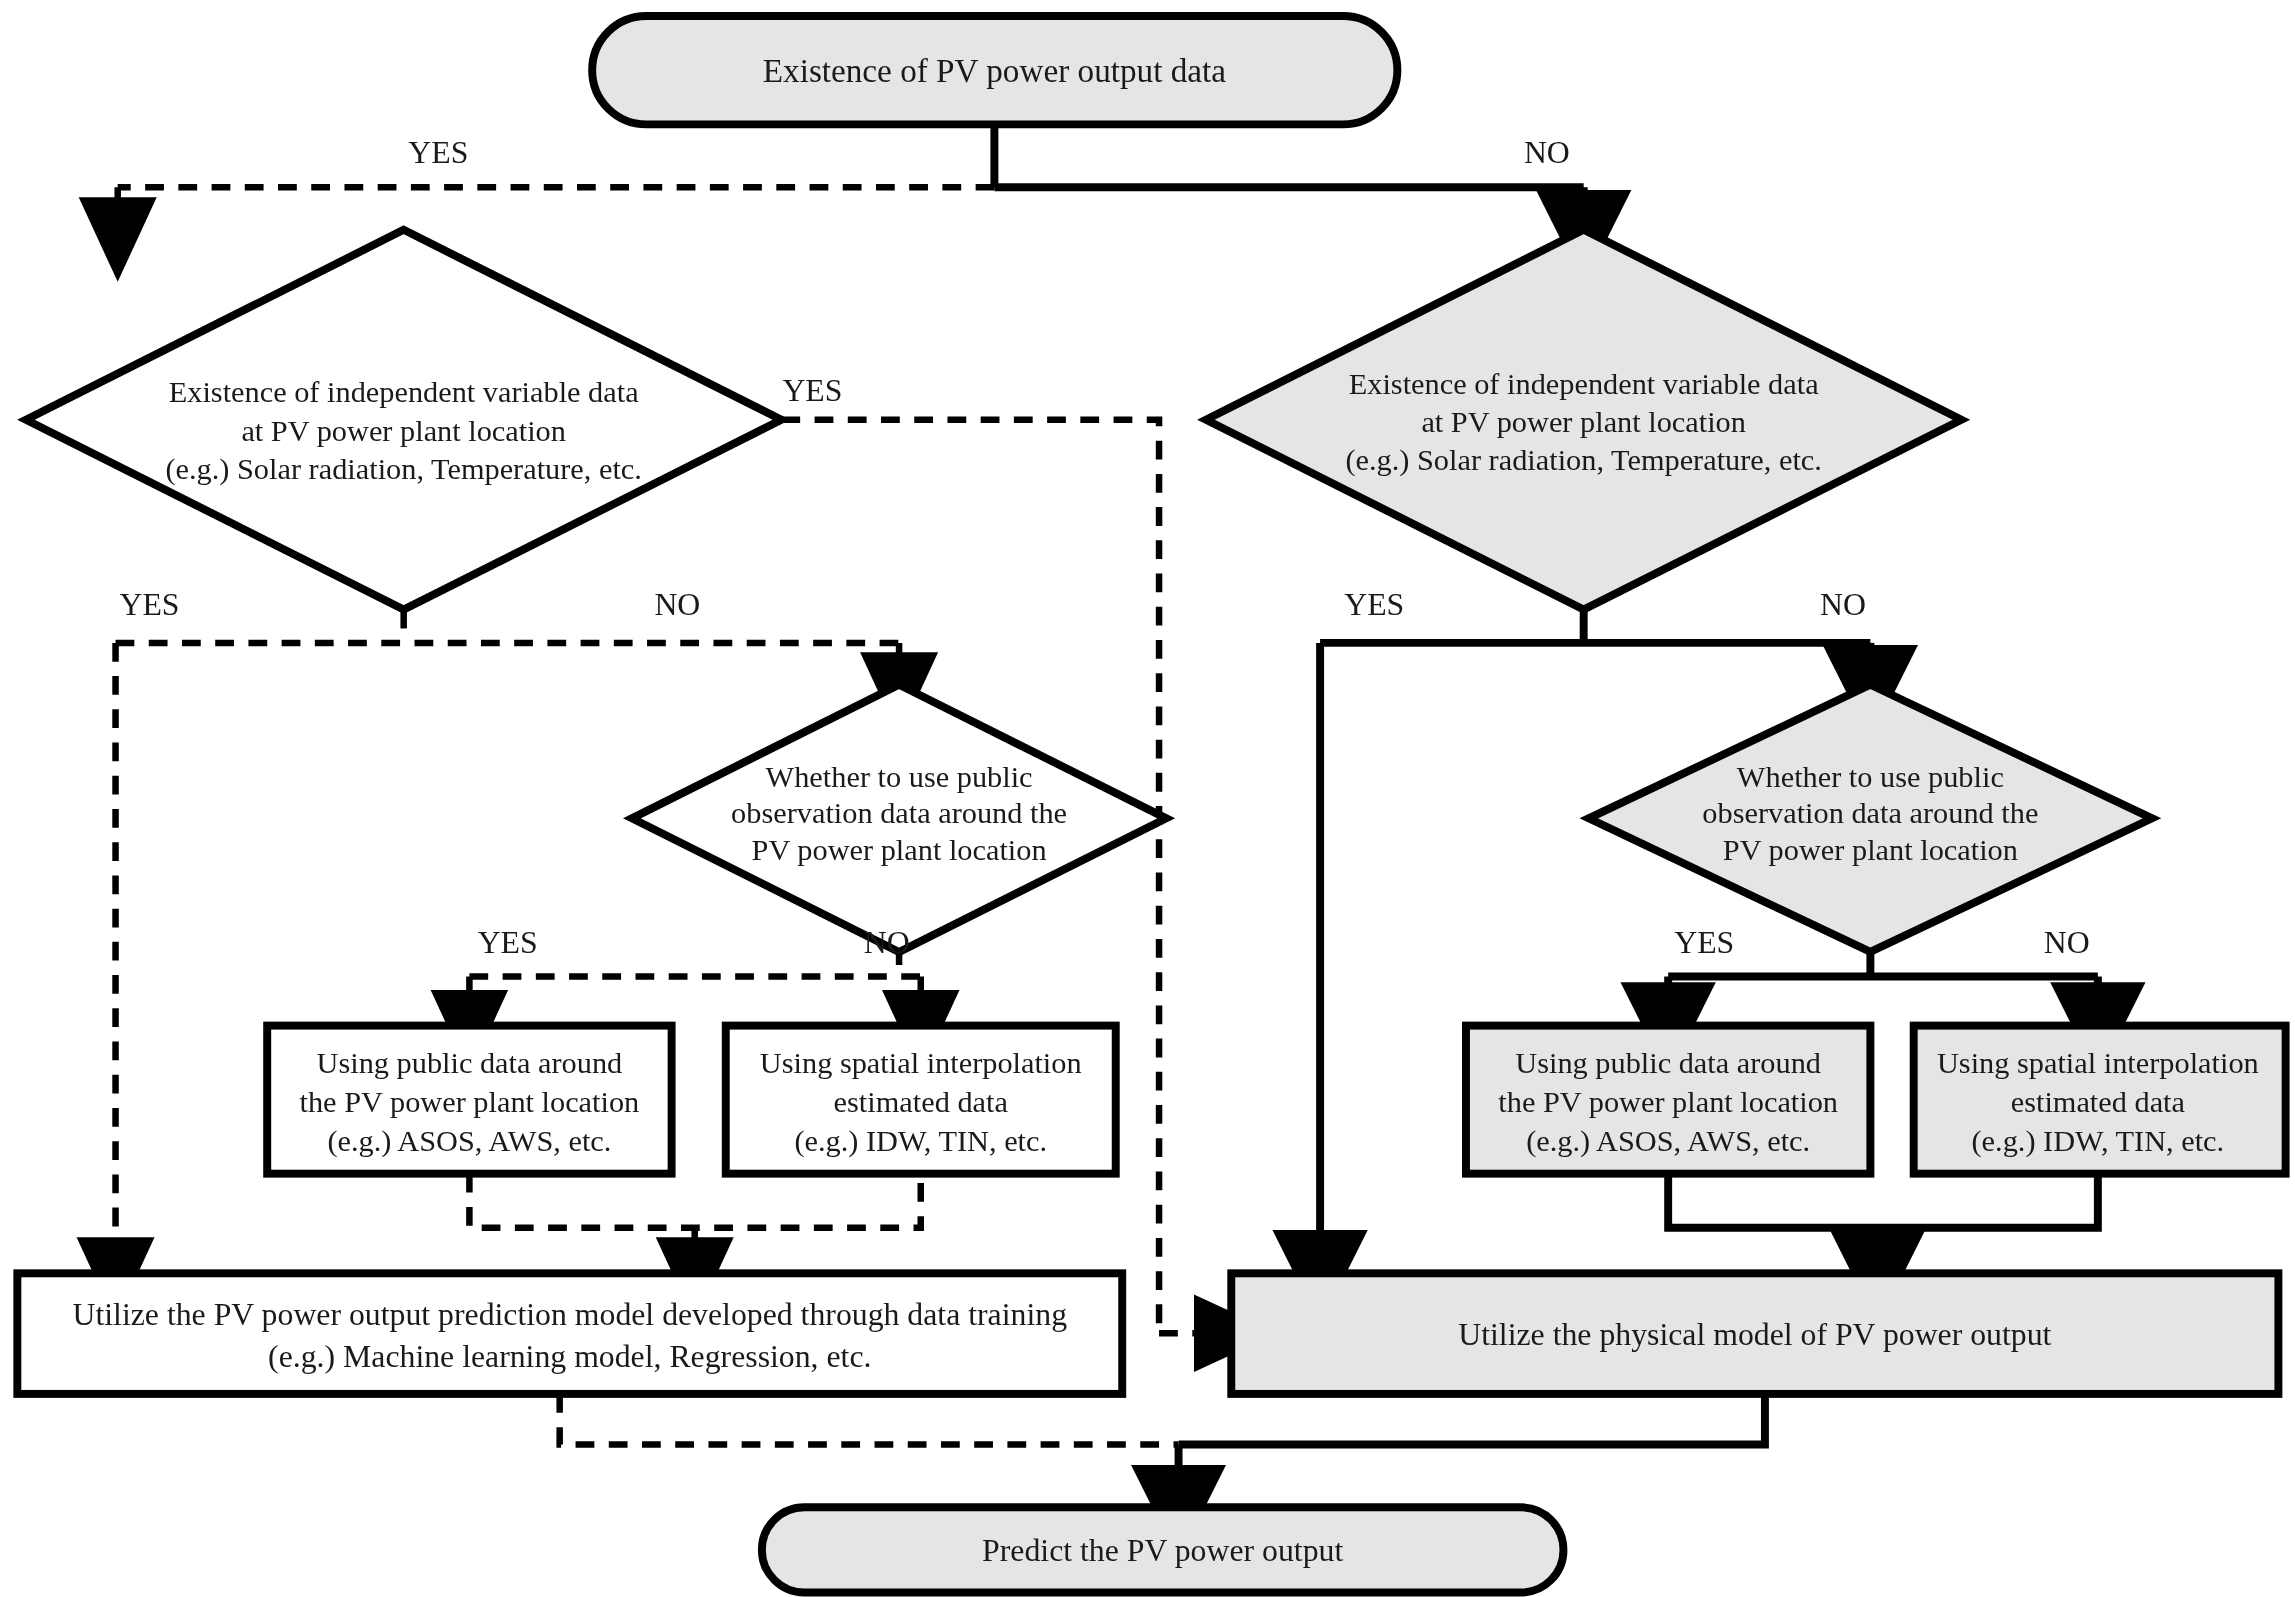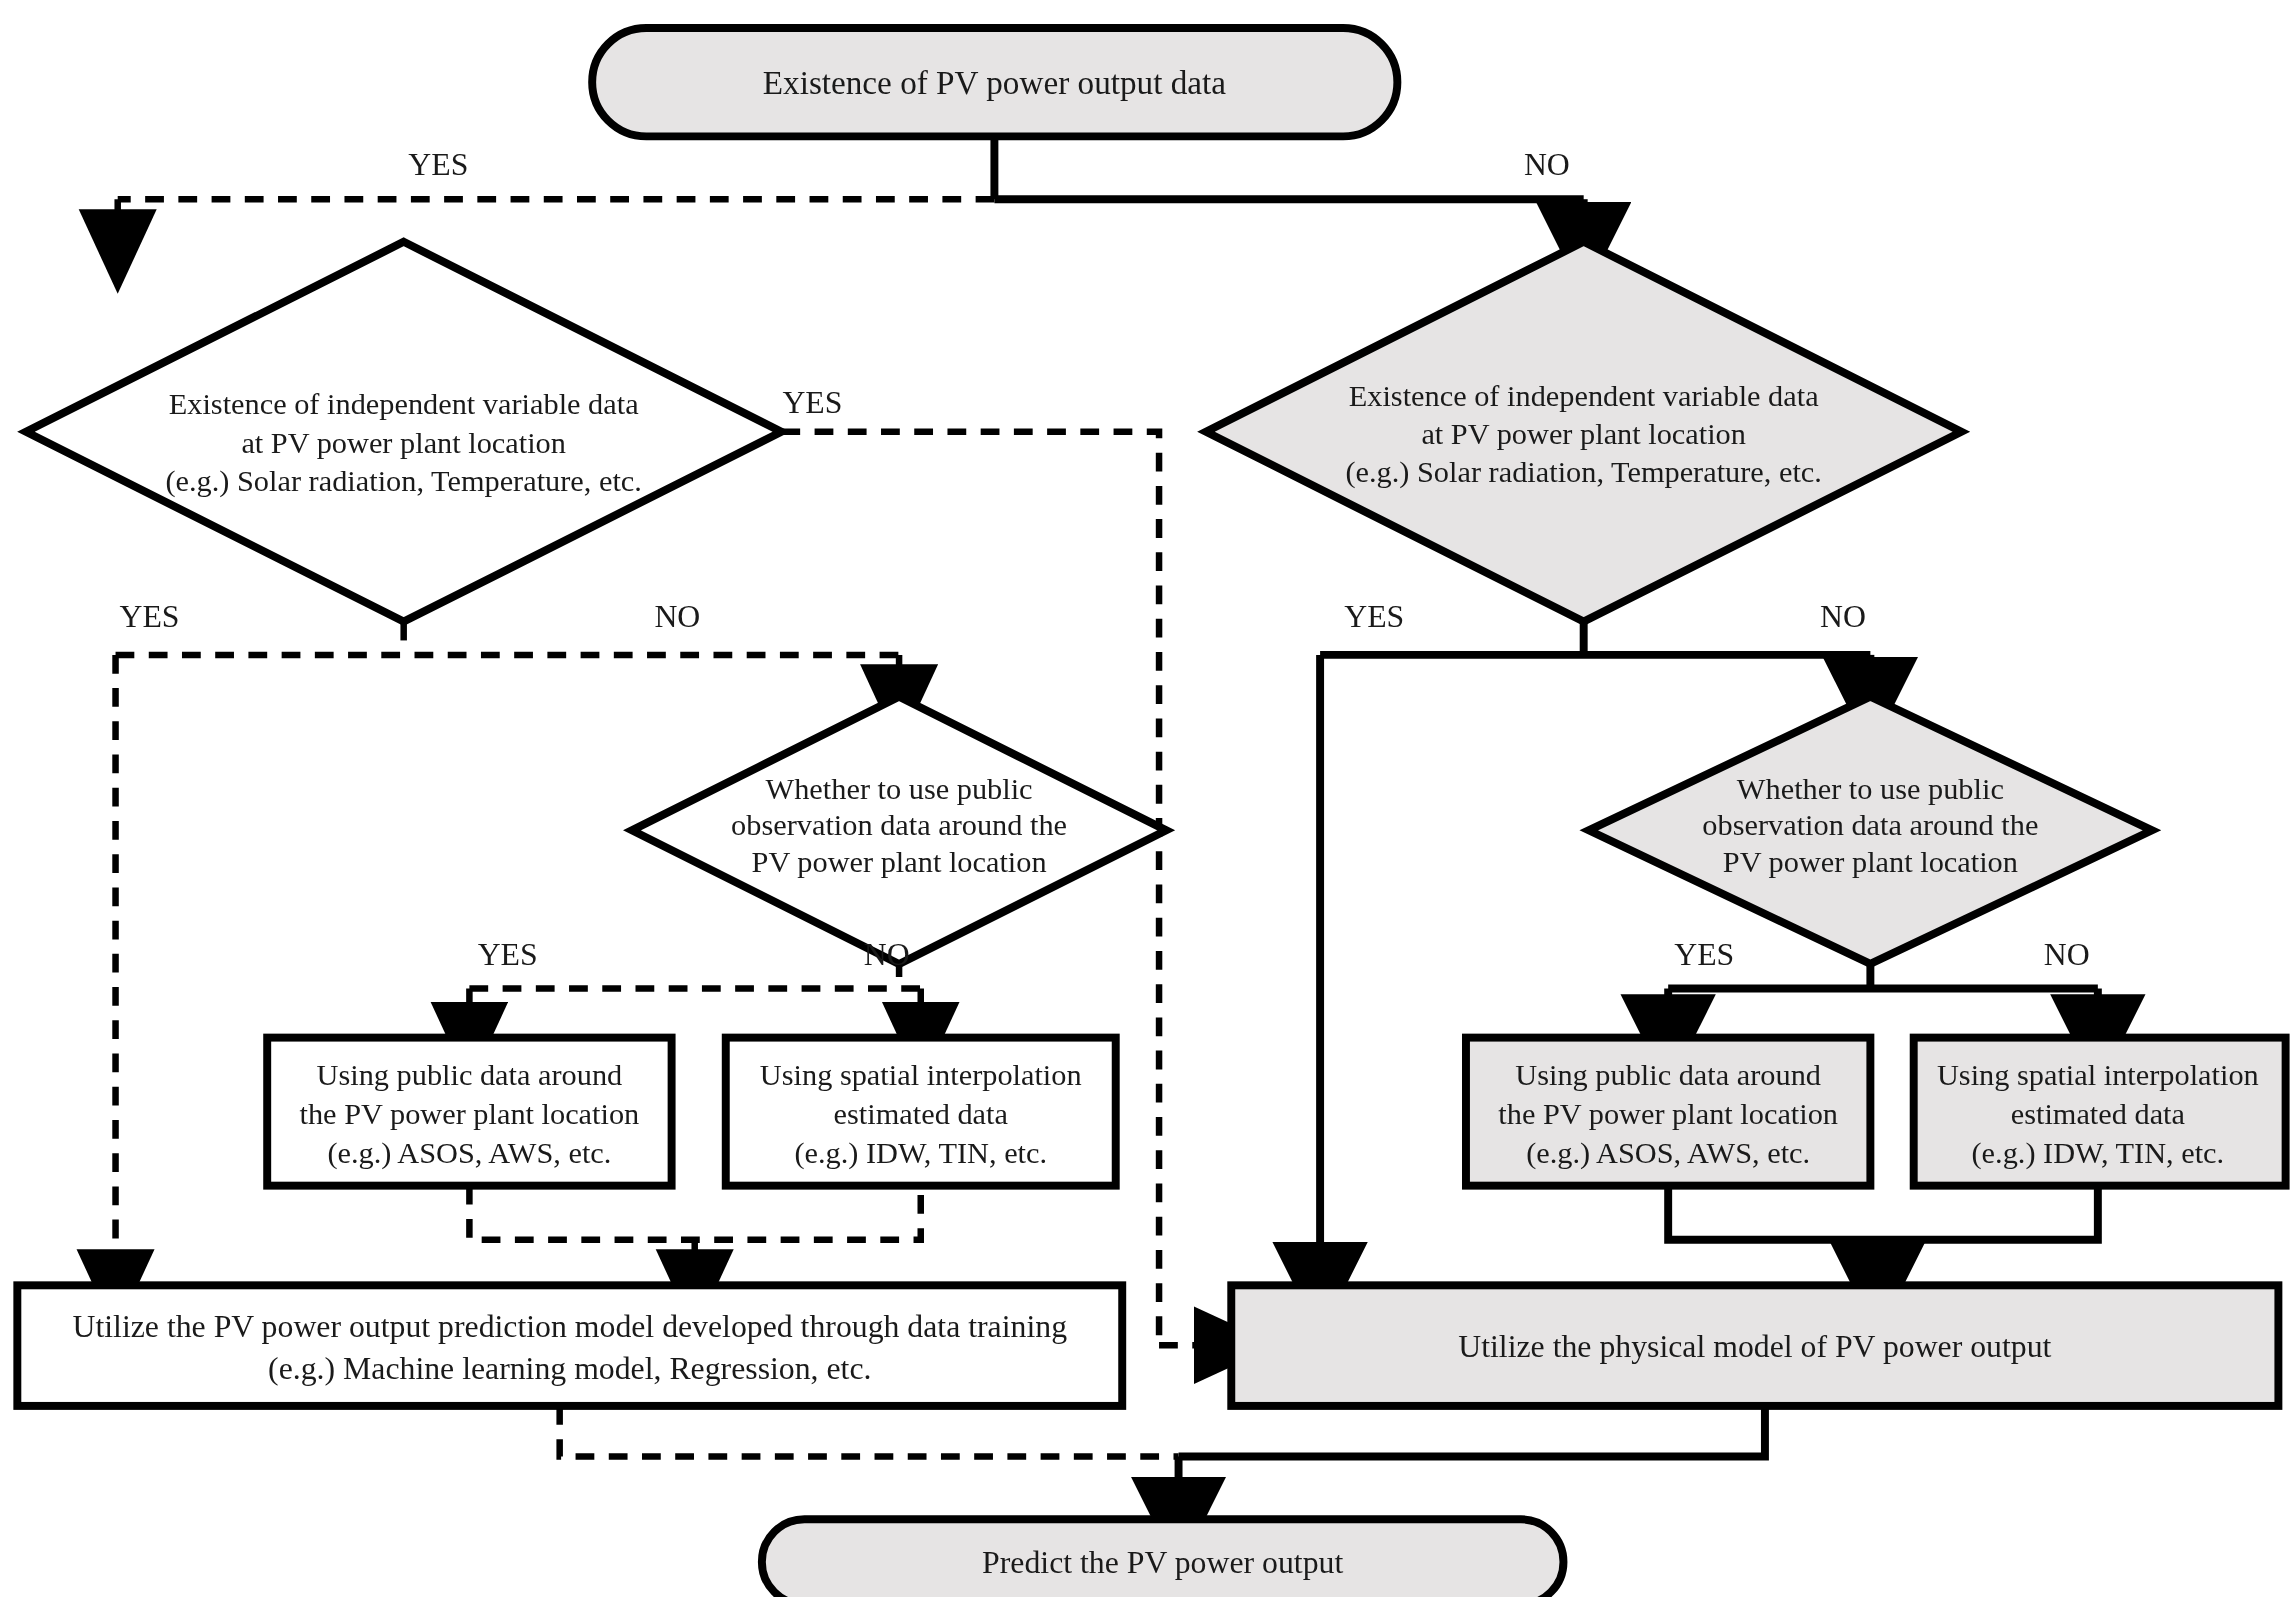--- a/index.html
+++ b/index.html
@@ -1,18 +1,18 @@
 <!DOCTYPE html>
 <html style="font-size:11.6px"><head>
 <meta charset="utf-8">
 <style>
   html,body{margin:0;padding:0;background:#ffffff;}
   body{width:2295px;height:1597px;overflow:hidden;
        font-family:"Liberation Serif", serif;}
-  #chart-root{position:relative;width:2295px;height:1478px;margin-top:12px;}
+  #chart-root{position:relative;width:2295px;height:1478px;}
   svg.flow{position:absolute;left:0;top:0;width:2295px;height:1597px;display:block;}
   .node-shape{stroke:#000000;}
   .node-text{font-family:"Liberation Serif", serif;fill:#1a1a1a;text-anchor:middle;}
   .edge-label{font-family:"Liberation Serif", serif;fill:#1a1a1a;font-size:44px;text-anchor:middle;}
   .edge-solid{stroke:#000000;stroke-width:11;fill:none;stroke-linecap:butt;}
   .edge-dashed{stroke:#000000;stroke-width:9;fill:none;stroke-dasharray:26 20;stroke-linecap:butt;}
 </style>
 </head>
 <body>
 

